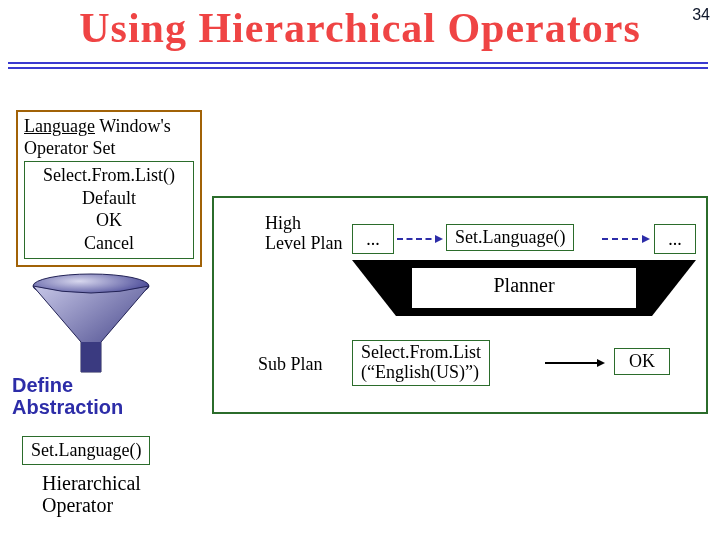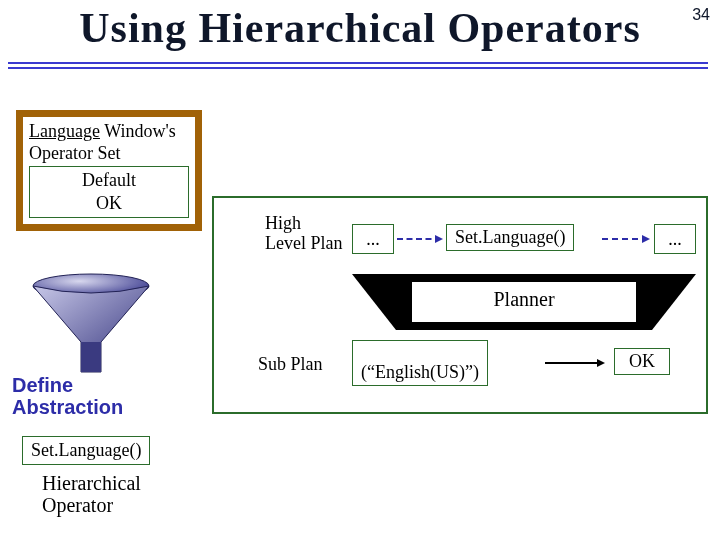--- a/index.html
+++ b/index.html
@@ -17,21 +17,21 @@
   
   .title {
     position: absolute;
     top: 4px;
     left: 0;
     width: 720px;
     text-align: center;
     font-family: "Comic Sans MS", cursive;
     font-weight: bold;
     font-size: 42px;
-    color: #0f172a;
+    color: #ef4444;
     letter-spacing: 1px;
   }
 
   
   .title-underline {
     position: absolute;
     left: 8px;
     width: 700px;
     height: 8px;
     top: 62px;
@@ -54,21 +54,21 @@
     font-size: 16px;
     color: #0f172a;
   }
 
   
   .lang-box {
     position: absolute;
     top: 110px;
     left: 16px;
     width: 186px;
-    border: 7px solid #a16207;
+    border: 2px solid #a16207;
     padding: 4px 6px 6px 6px;
     font-family: "Comic Sans MS", cursive;
     font-size: 18px;
     line-height: 1.2;
     box-sizing: border-box;
   }
   .lang-box .hdr u { text-decoration: underline; }
   .lang-box .opset {
     margin-top: 2px;
     border: 1px solid #2b6c2b;
@@ -200,21 +200,21 @@
     border-top: 4px solid transparent;
     border-bottom: 4px solid transparent;
   }
   .arrowAB { left: 397px; top: 238px; width: 44px; }
   .arrowBC { left: 602px; top: 238px; width: 46px; }
 
   
   .planner-wrap {
     position: absolute;
     left: 352px;
-    top: 274px;
+    top: 260px;
     width: 344px;
     height: 50px;
   }
   .planner-label {
     position: absolute;
     left: 0; right: 0;
     top: 14px;
     text-align: center;
     font-family: "Comic Sans MS", cursive;
     font-size: 20px;
@@ -272,22 +272,24 @@
   <div class="line2"></div>
 </div>
 <div class="page-number">34</div>
 
 <div class="lang-box">
   <div class="hdr">
     <u>Language</u><span> Window's</span><br>
     <span>Operator Set</span>
   </div>
   <div class="opset">
+    <div>Select.From.List()</div>
     <div>Default</div>
     <div>OK</div>
+    <div>Cancel</div>
   </div>
 </div>
 
 <svg class="funnel" viewBox="0 0 130 110">
   <defs>
     <radialGradient id="g1" cx="40%" cy="30%" r="70%">
       <stop offset="0%" stop-color="#d8d8ee"></stop>
       <stop offset="100%" stop-color="#3b3b8f"></stop>
     </radialGradient>
     <linearGradient id="g2" x1="0" y1="0" x2="1" y2="1">
@@ -333,19 +335,19 @@
   <svg width="344" height="56" viewBox="0 0 344 56" style="position:absolute;left:0;top:0;">
     <polygon points="0,0 344,0 300,56 44,56" fill="#000"></polygon>
     <polygon points="60,8 284,8 284,48 60,48" fill="#fff"></polygon>
   </svg>
   <div class="planner-label">Planner</div>
 </div>
 
 <div class="sub-label">Sub Plan</div>
 
 <div class="subplan-node">
-  <br>
+  <span>Select.From.List</span><br>
   <span>(“English(US)”)</span>
 </div>
 
 <div class="sub-arrow"></div>
 
 <div class="ok-node">OK</div>
 
 </body></html>

